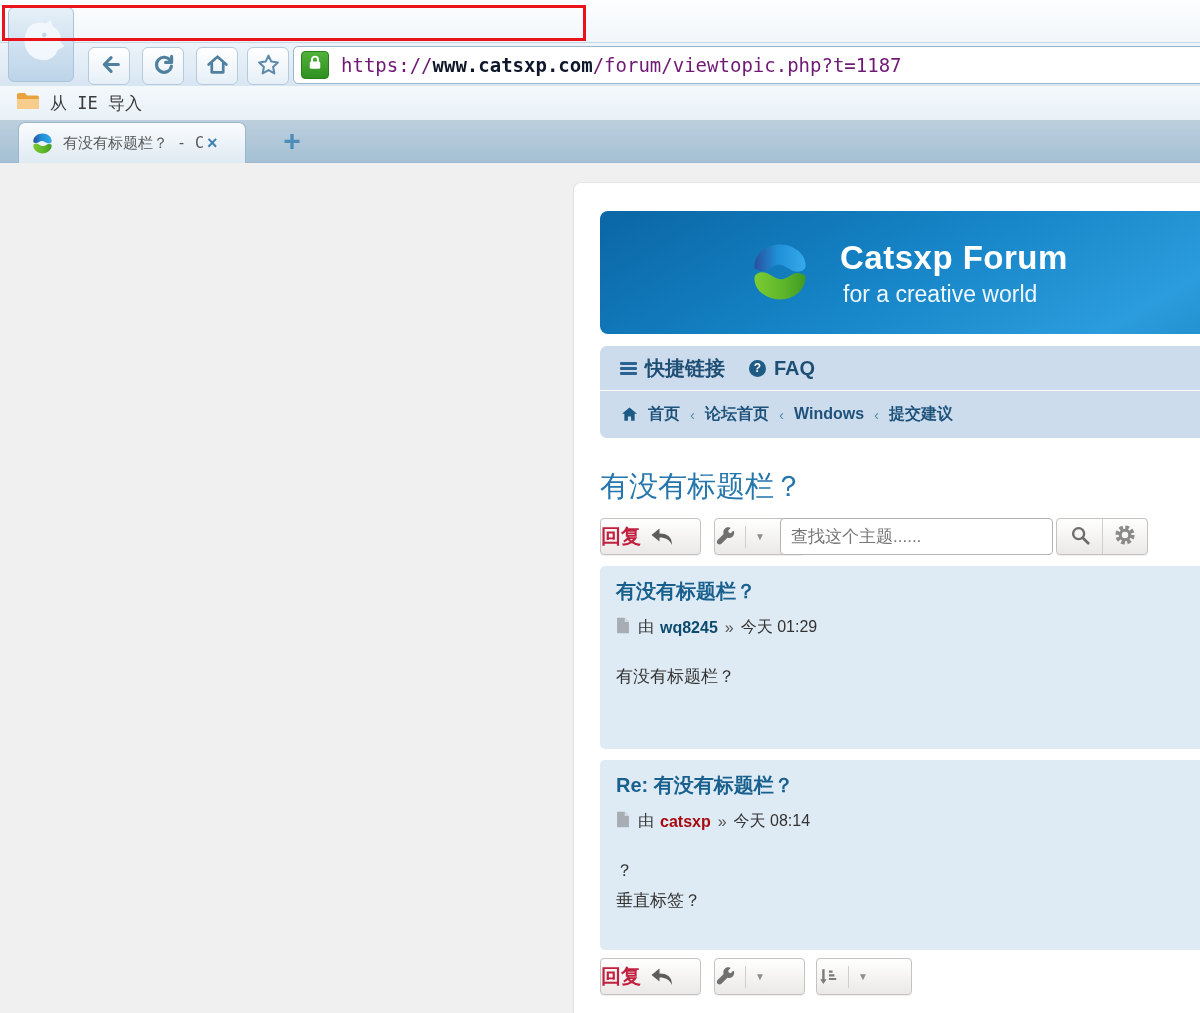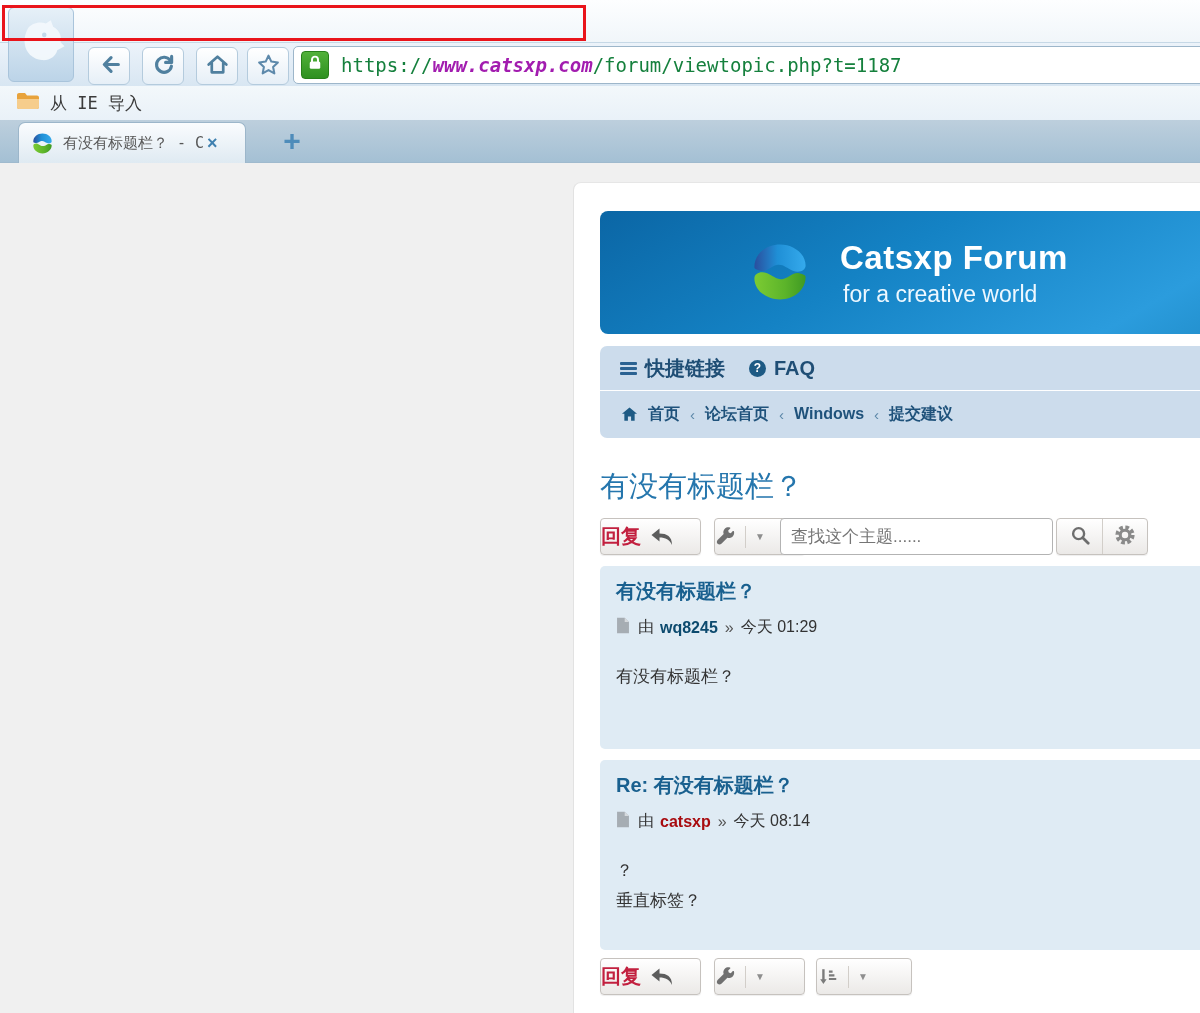--- a/index.html
+++ b/index.html
@@ -25,22 +25,22 @@
             display:flex; align-items:center; justify-content:center; }
   .navbtn svg { width:25px; height:25px; }
   .addressbar { position:absolute; left:293px; top:3px; width:915px; height:38px;
                 background:#fff; border:1px solid #9db6ca; border-radius:5px 0 0 5px;
                 display:flex; align-items:center; }
   .lock-badge { width:28px; height:28px; margin-left:7px; border-radius:4px;
                 background:linear-gradient(#52b13a,#2e9020); border:1px solid #27801a;
                 display:flex; align-items:center; justify-content:center; }
   .lock-badge svg { width:18px; height:18px; }
   .url { margin-left:12px; font-family:"DejaVu Sans Mono",monospace; font-size:19px; white-space:nowrap; }
-  .url .dim { color:#15803d; }
-  .url .strong { color:#a21caf; font-weight:bold;font-style:italic; }
+  .url .dim { color:#701a75; }
+  .url .strong { color:#0f172a; font-weight:bold; }
 
   .bookmarksbar { position:absolute; left:0; top:86px; width:1200px; height:34px;
                   background:linear-gradient(#f3f8fb,#e9f1f8); }
   .bm-item { position:absolute; left:16px; top:3px; height:28px; display:flex; align-items:center; }
   .bm-item svg { width:24px; height:20px; }
   .bm-label { margin-left:10px; font-family:"DejaVu Sans Mono",monospace; font-size:17px; color:#3b3b3b; }
 
   .tabbar { position:absolute; left:0; top:120px; width:1200px; height:43px;
             background:linear-gradient(#bdcfdd,#a4c0d4); border-bottom:1px solid #9fbace; }
   .tab { position:absolute; left:18px; top:2px; width:228px; height:41px;

